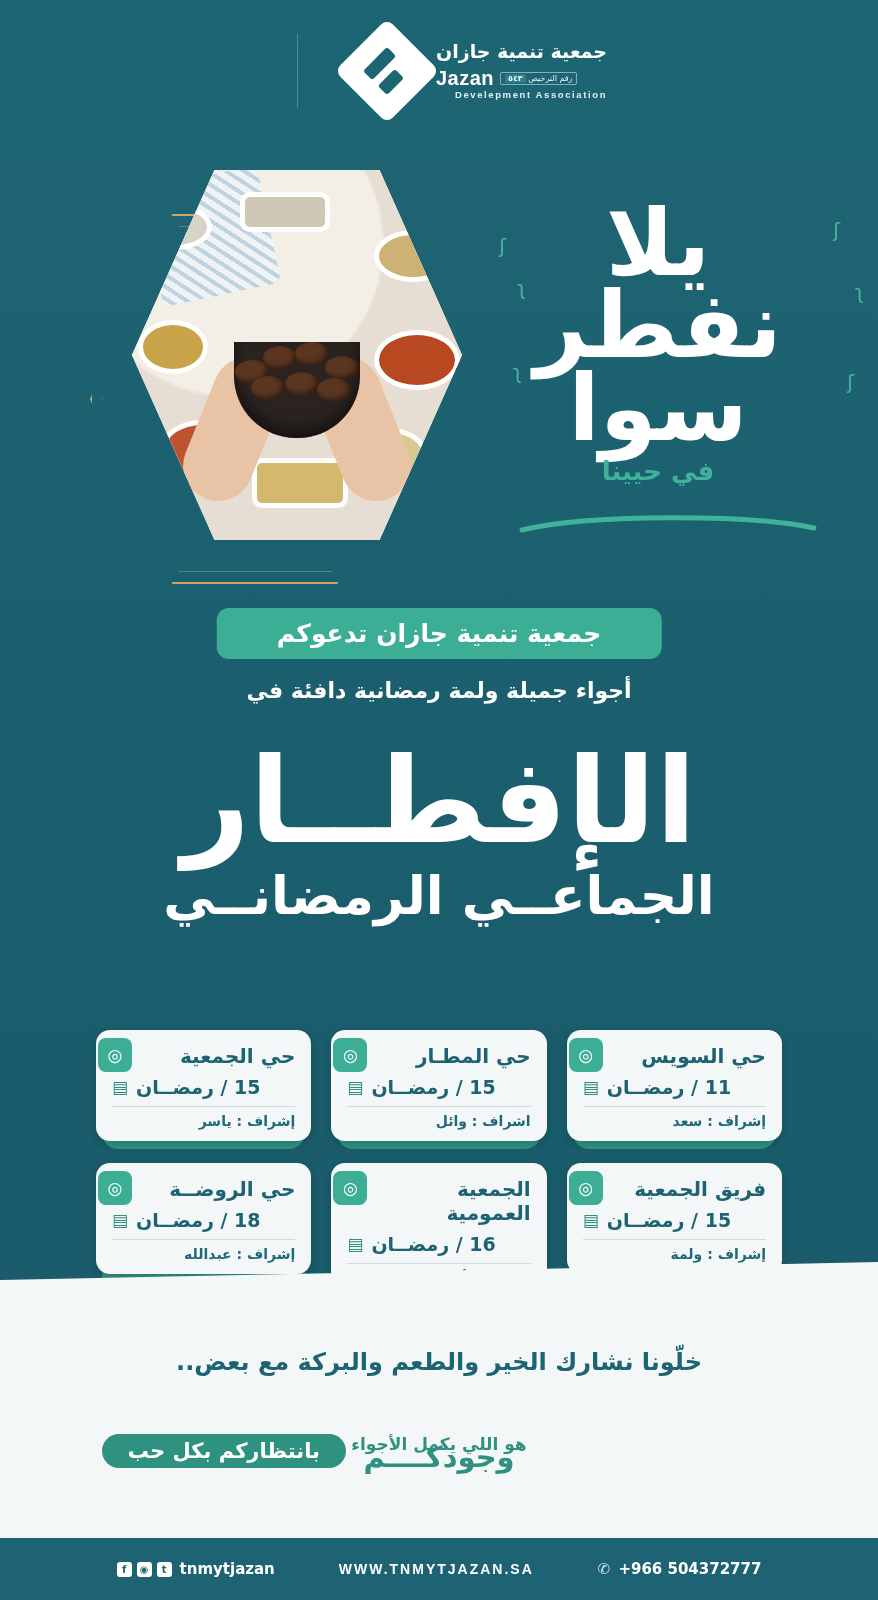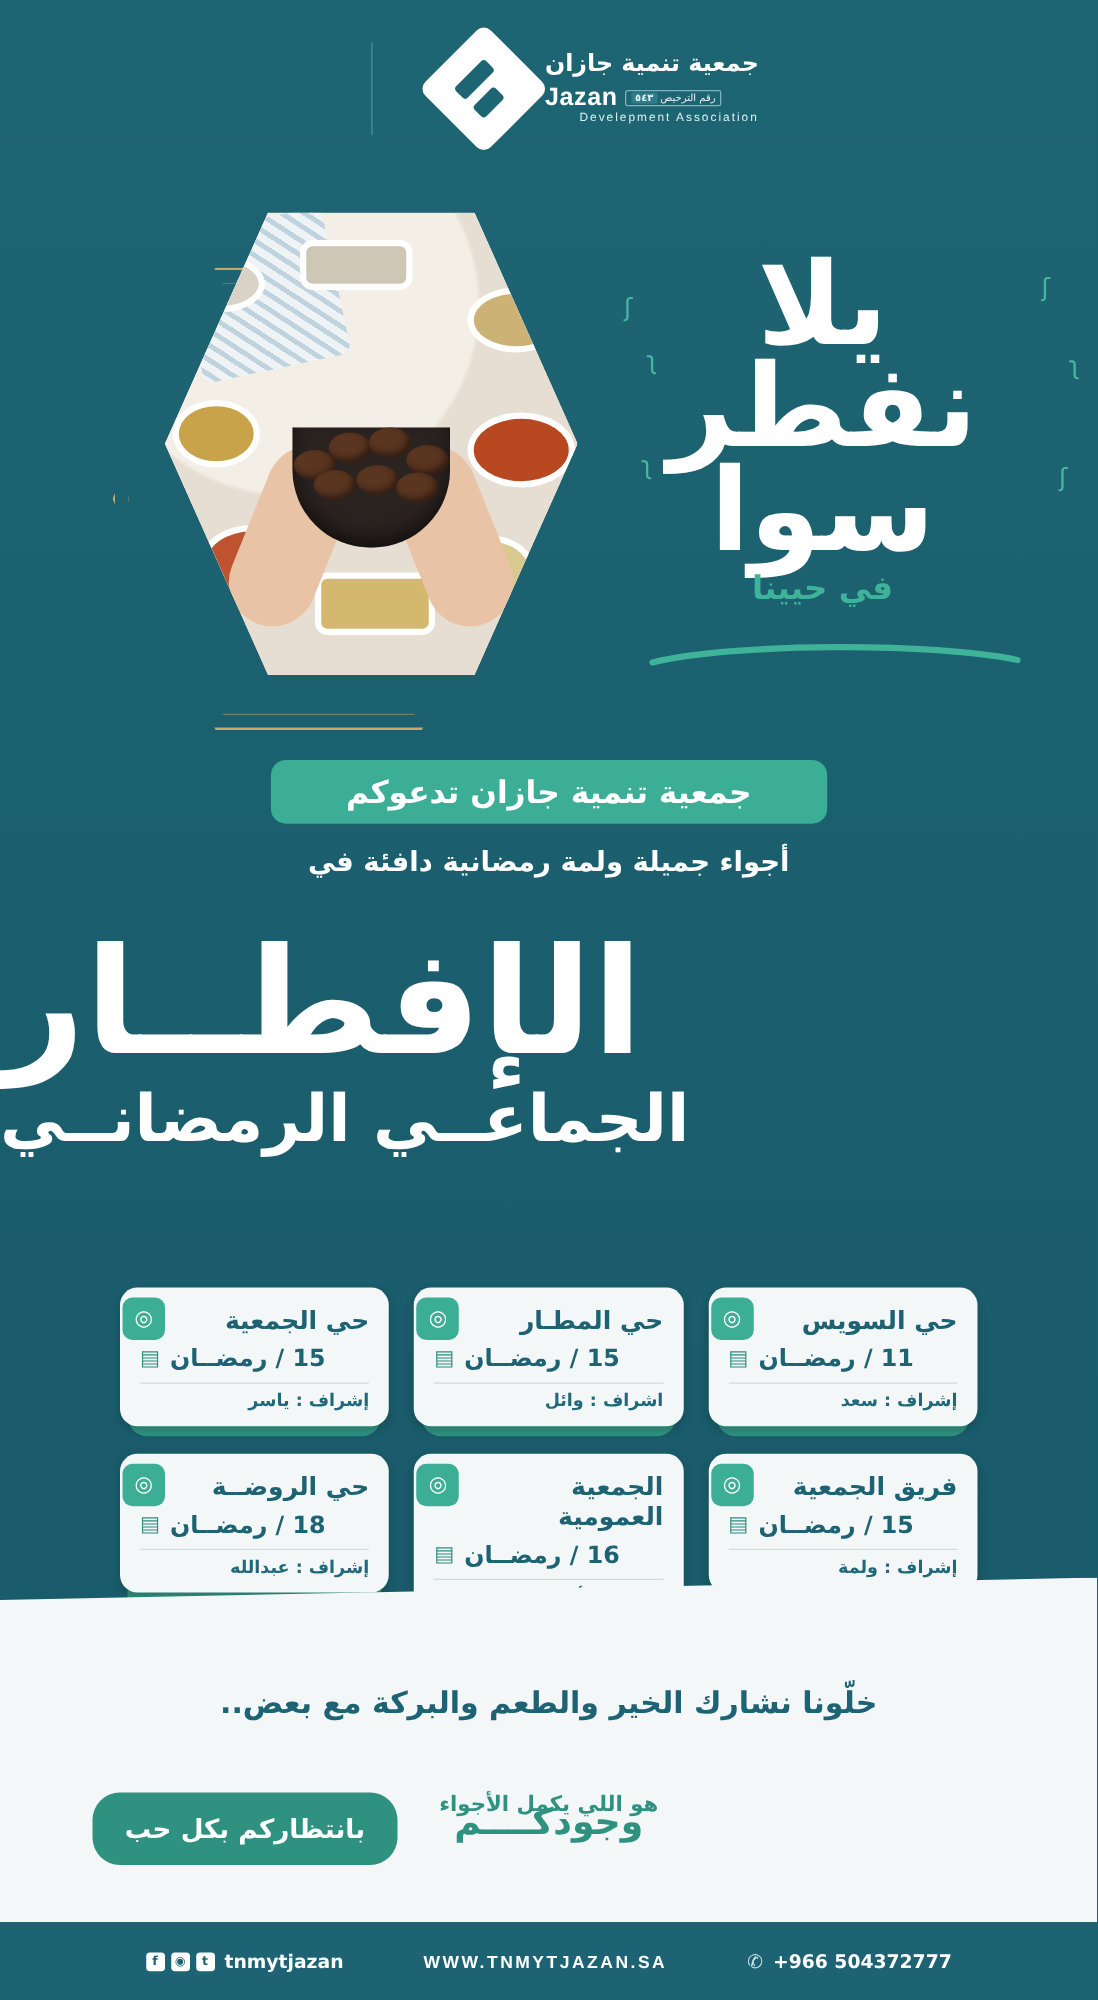--- a/index.html
+++ b/index.html
@@ -26,21 +26,21 @@
   .logo-left-text { text-align: right; color: #fff; line-height: 1.15; }
   .logo-left-text .ar { font-size: 19px; font-weight: bold; color:#ffffff; letter-spacing:0; }
   .logo-left-text .badge-row { display:flex; align-items:center; justify-content:flex-end; gap:6px; margin-top:4px;}
   .logo-left-text .reg {
     font-size: 8px; color:#e9f3f4; border:1px solid #7fb3bb; padding:1px 4px; border-radius:2px;
     direction: rtl;
     text-align: center;
   }
   .logo-left-text .reg b { background:#2f7d8b; padding:0 3px; border-radius:2px; display:inline-block;}
   .logo-left-text .en-big { font-size: 20px; font-weight: 800; color:#fff; letter-spacing:0.5px; font-family:"Liberation Sans", sans-serif;}
-  .logo-left-text .en-small { font-size: 9.5px; font-weight: 400; letter-spacing: 1.6px; color:#dff0f2; font-family:"Liberation Sans", sans-serif;}
+  .logo-left-text .en-small { font-size: 9.5px; font-weight: 700; letter-spacing: 1.6px; color:#dff0f2; font-family:"Liberation Sans", sans-serif;}
   .jda-mark {
     width: 74px; height: 74px; position: relative;
   }
   .jda-mark .diamond {
     position:absolute; inset:0;
     background:#ffffff;
     transform: rotate(45deg);
     border-radius: 8px;
   }
   .jda-mark .inner {
@@ -145,21 +145,21 @@
     background:#3bae95; color:#fff; font-size: 25px; font-weight: 700;
     padding: 11px 60px; border-radius: 12px; white-space: nowrap;
   }
   .sub-line {
     position:absolute; top: 678px; left:0; right:0; text-align:center;
     color:#ffffff; font-size: 22px; font-weight: 700;
   }
 
   
   .big-title {
-    position:absolute; top: 740px; left:0; right:0; text-align:left; color:#fff;
+    position:absolute; top: 740px; left:0; right:0; text-align:center; color:#fff;
   }
   .big-title .main {
     font-size: 118px; font-weight: 800; line-height:1.05; letter-spacing: 6px;
   }
   .big-title .sub {
     font-size: 52px; font-weight: 800; letter-spacing: 4px; margin-top: 2px;
   }
 
   
   .cards {
@@ -210,23 +210,23 @@
   }
   .bb-line2 {
     position:absolute; top: 1440px; left: 0; right: 0; text-align:center;
     color:#2f9280; font-size: 29px; font-weight: 800;
   }
   .bb-line3 {
     position:absolute; top: 1434px; left:0; right:0; text-align:center;
     color:#2f9280; font-size: 17px; font-weight: 700;
   }
   .wait-pill {
-    position:absolute; top: 1434px; right: 560px;
+    position:absolute; top: 1434px; right: 532px;
     background:#2f9280; color:#fff; font-size: 21px; font-weight: 800;
-    padding: 17px 26px; border-radius: 22px; white-space:nowrap;
+    padding: 5px 26px; border-radius: 22px; white-space:nowrap;
   }
 
   
   .footer {
     position:absolute; left:0; right:0; bottom:0; height: 62px; background:#1d6373;
     display:flex; align-items:center; justify-content:center; gap: 64px;
     color:#fff;
   }
   .f-item { display:flex; align-items:center; gap:8px; font-size: 15px; font-weight:700; direction:ltr;}
   .f-web { font-size: 14px; letter-spacing: 2px; font-family:"Liberation Sans", sans-serif;}

